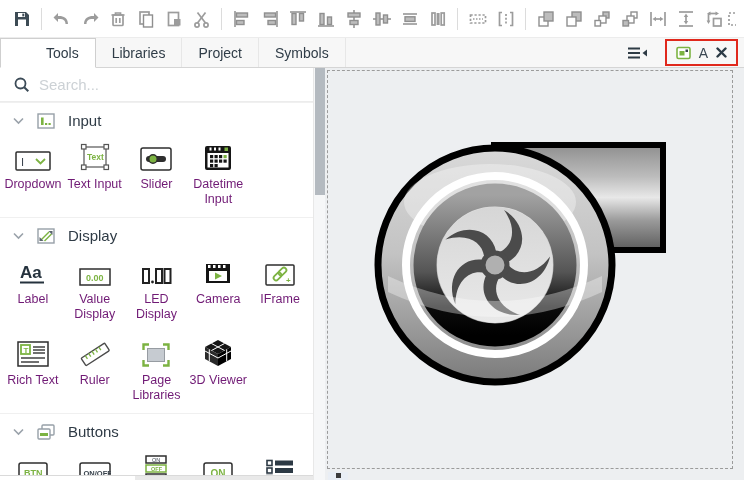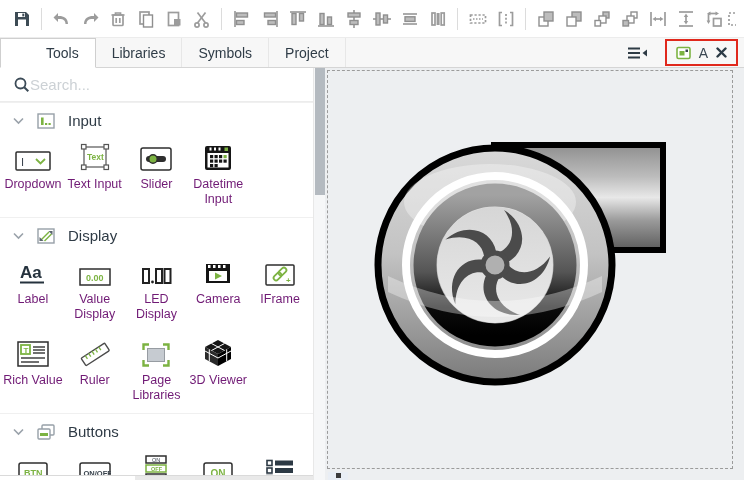--- a/index.html
+++ b/index.html
@@ -31,21 +31,21 @@
   .sidebar { width:313px; flex:none; background:#fff; overflow:hidden; position:relative; }
   .vscroll { width:12px; flex:none; background:#f6f7f8; border-left:1px solid #e8e8e8; position:relative; }
   .vthumb { position:absolute; top:0; left:1px; width:10px; height:127px; background:#b4bac0; cursor:pointer; }
   .canvas { flex:1; background:#edeff1; position:relative; overflow:hidden; }
   .dashed { position:absolute; left:2px; top:2px; width:406px; height:399px; border:1px dashed #9b9b9b; }
   .pump { position:absolute; left:47px; top:72px; }
   .corner-chip { position:absolute; left:3px; top:404px; width:20px; height:8px; background:#e9eef5; }
   .corner-chip span { display:block; width:5px; height:5px; margin:1px 0 0 8px; background:#3c3c3c; }
 
   
-  .search { height:34px; display:flex; align-items:center; padding-left:13px; border-bottom:1px solid #ececec; }
+  .search { height:34px; display:flex; align-items:center; gap:9px; padding-left:13px; border-bottom:1px solid #ececec; }
   .search input { border:none; outline:none; font-size:15px; color:#333; width:250px; font-family:inherit; }
   .search input::placeholder { color:#ccd1d5; }
   .section-h { display:flex; align-items:center; gap:13px; padding:9px 13px 6px; font-size:15px; color:#2f3b46; width:100%; background:none; border:none; cursor:pointer; font-family:inherit; }
   .sec { border-top:1px solid #f0f0f0; }
   .sec:first-of-type { border-top:none; }
   .grid { display:grid; grid-template-columns:repeat(5,1fr); padding:4px 2px 10px; row-gap:13px; }
   .witem { display:flex; flex-direction:column; align-items:center; gap:6px; cursor:pointer; }
   .wicon { height:32px; display:flex; align-items:flex-end; justify-content:center; }
   .wlabel { font-size:12.5px; color:#701a75; text-align:center; line-height:1.2; }
   .sb-bottom { position:absolute; bottom:0; left:0; right:0; height:5px; border-top:1px solid #dadada; background:linear-gradient(to right, #fff 0 135px, #e9e9e9 135px); }
@@ -241,22 +241,22 @@
   <button class="tb clip7">
       <svg width="20" height="20">
         <rect class="sg" x="1" y="4" width="12" height="12" stroke-dasharray="2,2"></rect>
       </svg>
     </button>
 </div>
 
 <div class="tabbar">
   <button class="tab active">Tools</button>
   <button class="tab">Libraries</button>
+  <button class="tab">Project</button>
   <button class="tab">Symbols</button>
-  <button class="tab">Project</button>
   <button class="panel-toggle">
       <svg width="22" height="18">
         <line class="dk" x1="2" y1="4.5" x2="14" y2="4.5"></line>
         <line class="dk" x1="2" y1="9" x2="14" y2="9"></line>
         <line class="dk" x1="2" y1="13.5" x2="14" y2="13.5"></line>
         <polygon points="21,5.5 16.5,9 21,12.5" fill="#2e3b45"></polygon>
       </svg>
     </button>
   <div class="page-tab-hl">
     <button class="page-tab">
@@ -436,21 +436,21 @@
                 <rect class="k" x="1" y="1" width="30" height="24"></rect>
                 <rect class="grs" x="4" y="4" width="9" height="9" stroke-width="1.4"></rect>
                 <text class="gtx" x="6.5" y="11.5" font-size="8">T</text>
                 <line class="thin" x1="16" y1="6" x2="28" y2="6"></line>
                 <line class="thin" x1="16" y1="9" x2="28" y2="9"></line>
                 <line class="thin" x1="16" y1="12" x2="28" y2="12"></line>
                 <line class="thin" x1="4" y1="17" x2="28" y2="17"></line>
                 <line class="thin" x1="4" y1="21" x2="22" y2="21"></line>
               </svg>
             </span>
-          <span class="wlabel">Rich Value</span>
+          <span class="wlabel">Rich Text</span>
         </div>
         <div class="witem">
           <span class="wicon">
               <svg width="34" height="26">
                 <g transform="rotate(-33 17 13)">
                   <rect x="3" y="9" width="28" height="9" rx="1" fill="#fff" stroke="#4a4a4a" stroke-width="1.4"></rect>
                   <g stroke="#7cb342" stroke-width="1.3">
                     <line x1="8" y1="9" x2="8" y2="13"></line>
                     <line x1="12" y1="9" x2="12" y2="13"></line>
                     <line x1="16" y1="9" x2="16" y2="13"></line>

